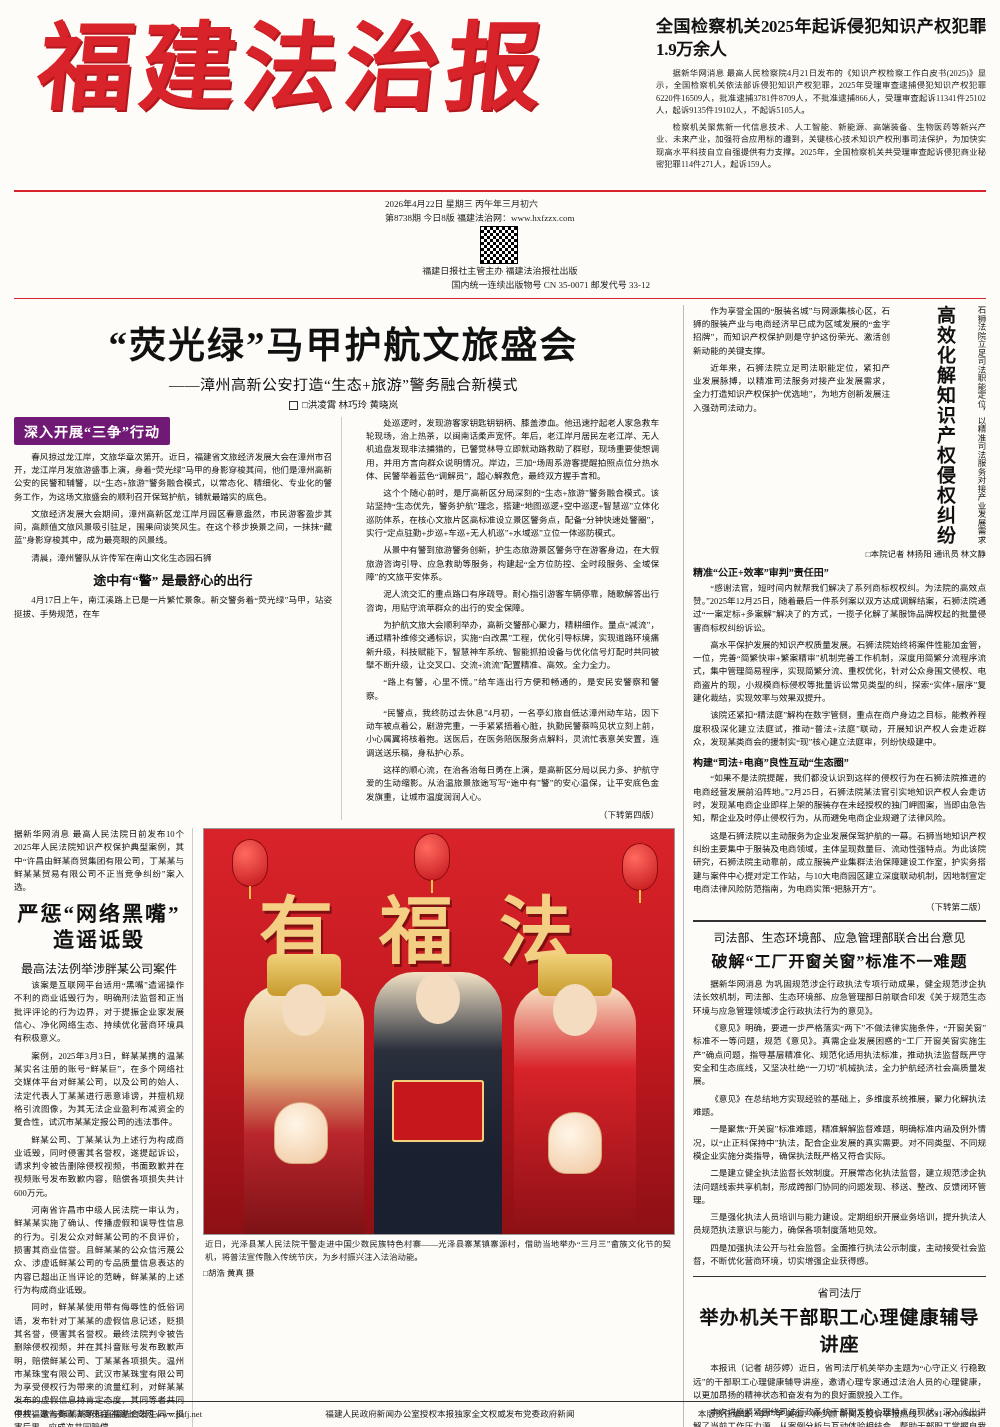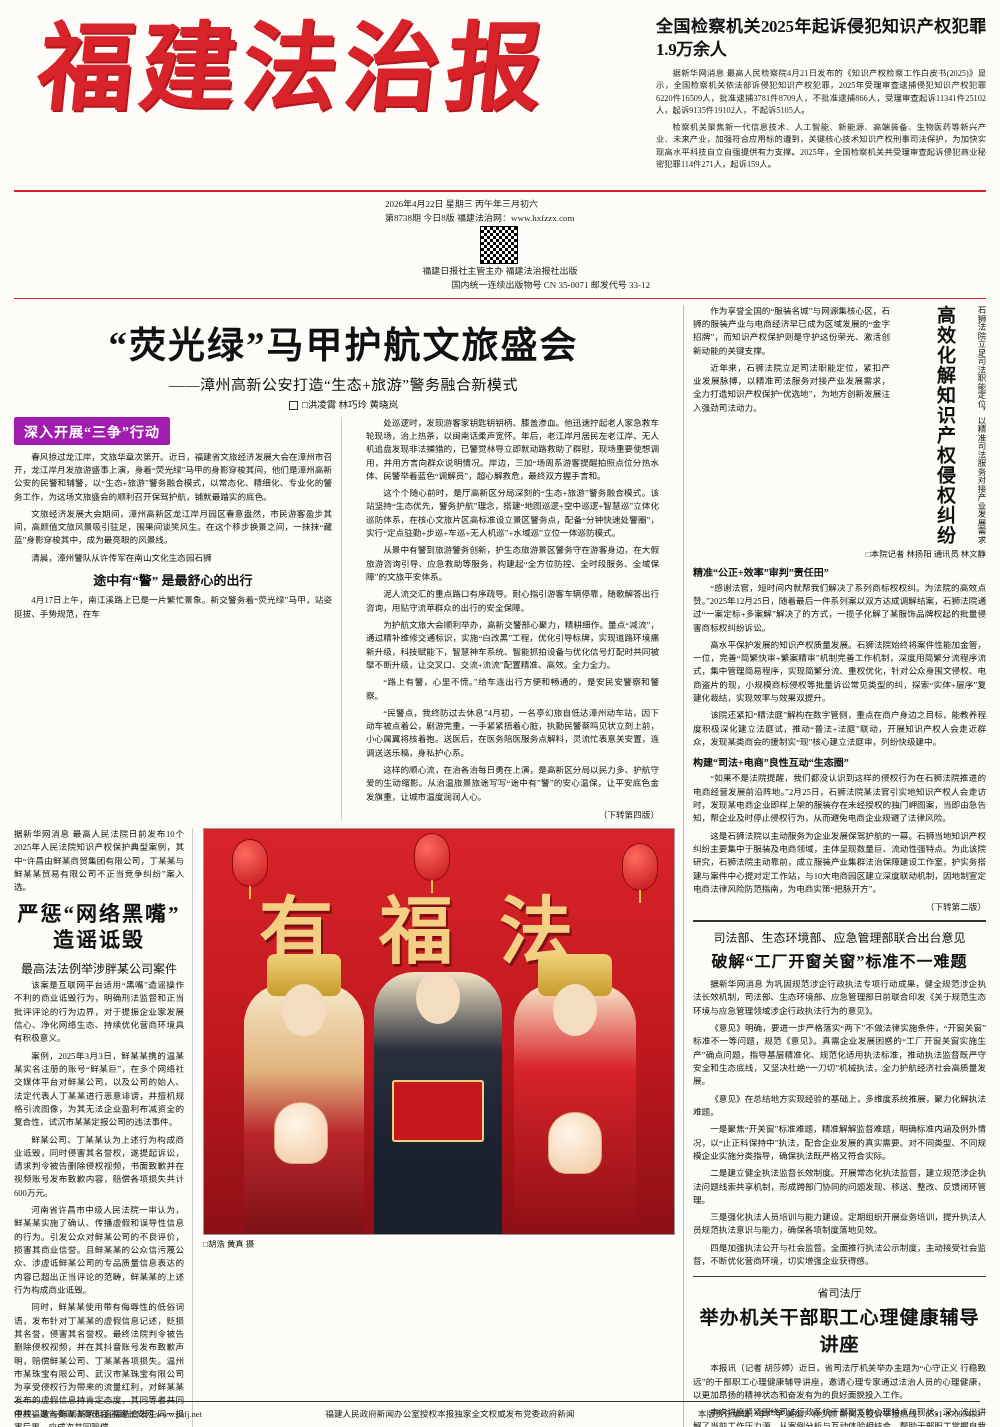--- a/index.html
+++ b/index.html
@@ -64,21 +64,21 @@
   }
   .lead-sub{text-align:center;font-size:15px;margin-bottom:3px;letter-spacing:0.5px;}
   .byline{text-align:center;font-size:9.5px;margin-bottom:6px;}
   .box-ico{display:inline-block;width:7px;height:7px;border:1px solid #333;margin-right:4px;vertical-align:middle;}
 
   .lead-cols{display:flex;gap:9px;}
   .lead-cols .c{width:318px;}
   .vline{border-left:1px solid #ccc;}
 
   .banner{
-    background:#a21caf;color:#fff;font-weight:bold;font-size:14px;
+    background:#701a75;color:#fff;font-weight:bold;font-size:14px;
     padding:4px 10px;display:inline-block;margin-bottom:6px;
     border-radius:2px;letter-spacing:1px;
   }
   .sec-h{font-size:13px;font-weight:bold;text-align:center;margin:7px 0 4px;line-height:1.4;}
   p.t{font-size:8.6px;line-height:1.55;text-align:justify;text-indent:2em;margin:0 0 4px 0;}
   p.nt{font-size:8.6px;line-height:1.55;text-align:justify;margin:0 0 4px 0;}
   .cont{font-size:8.6px;text-align:right;margin-top:2px;}
 
   
   .mid{display:flex;gap:10px;margin-top:8px;}
@@ -242,20 +242,21 @@
                 <div class="head"></div>
                 <div class="book"></div>
               </div>
               <div class="person p3">
                 <div class="hat"></div>
                 <div class="head"></div>
                 <div class="doll" style="left:34px;bottom:60px;"></div>
               </div>
             </div>
           </div>
+          <div class="photo-cap">近日，光泽县某人民法院干警走进中国少数民族特色村寨——光泽县寨某镇寨源村，借助当地举办“三月三”畲族文化节的契机，将普法宣传融入传统节庆，为乡村振兴注入法治动能。</div>
           <div class="photo-credit">□胡浩 黄真 摄</div>
         </div>
       </div>
 
     </div>
 
     <div class="col-side">
 
       <div class="side-block">
         <div class="side-flex">

